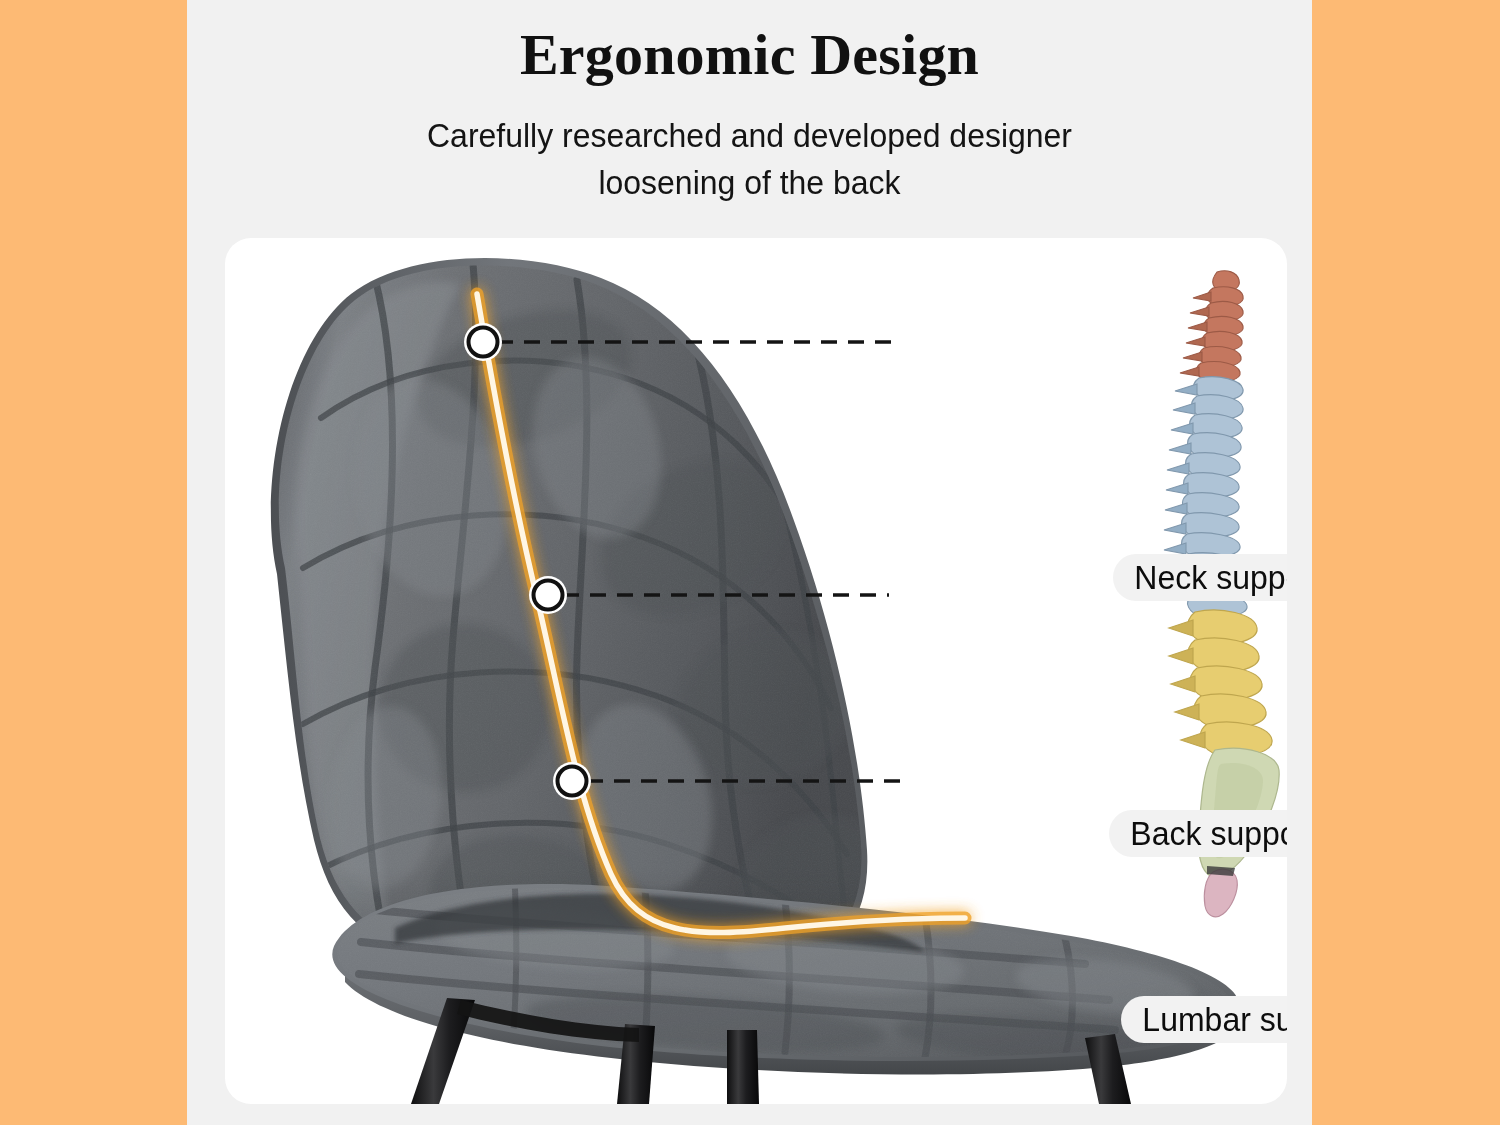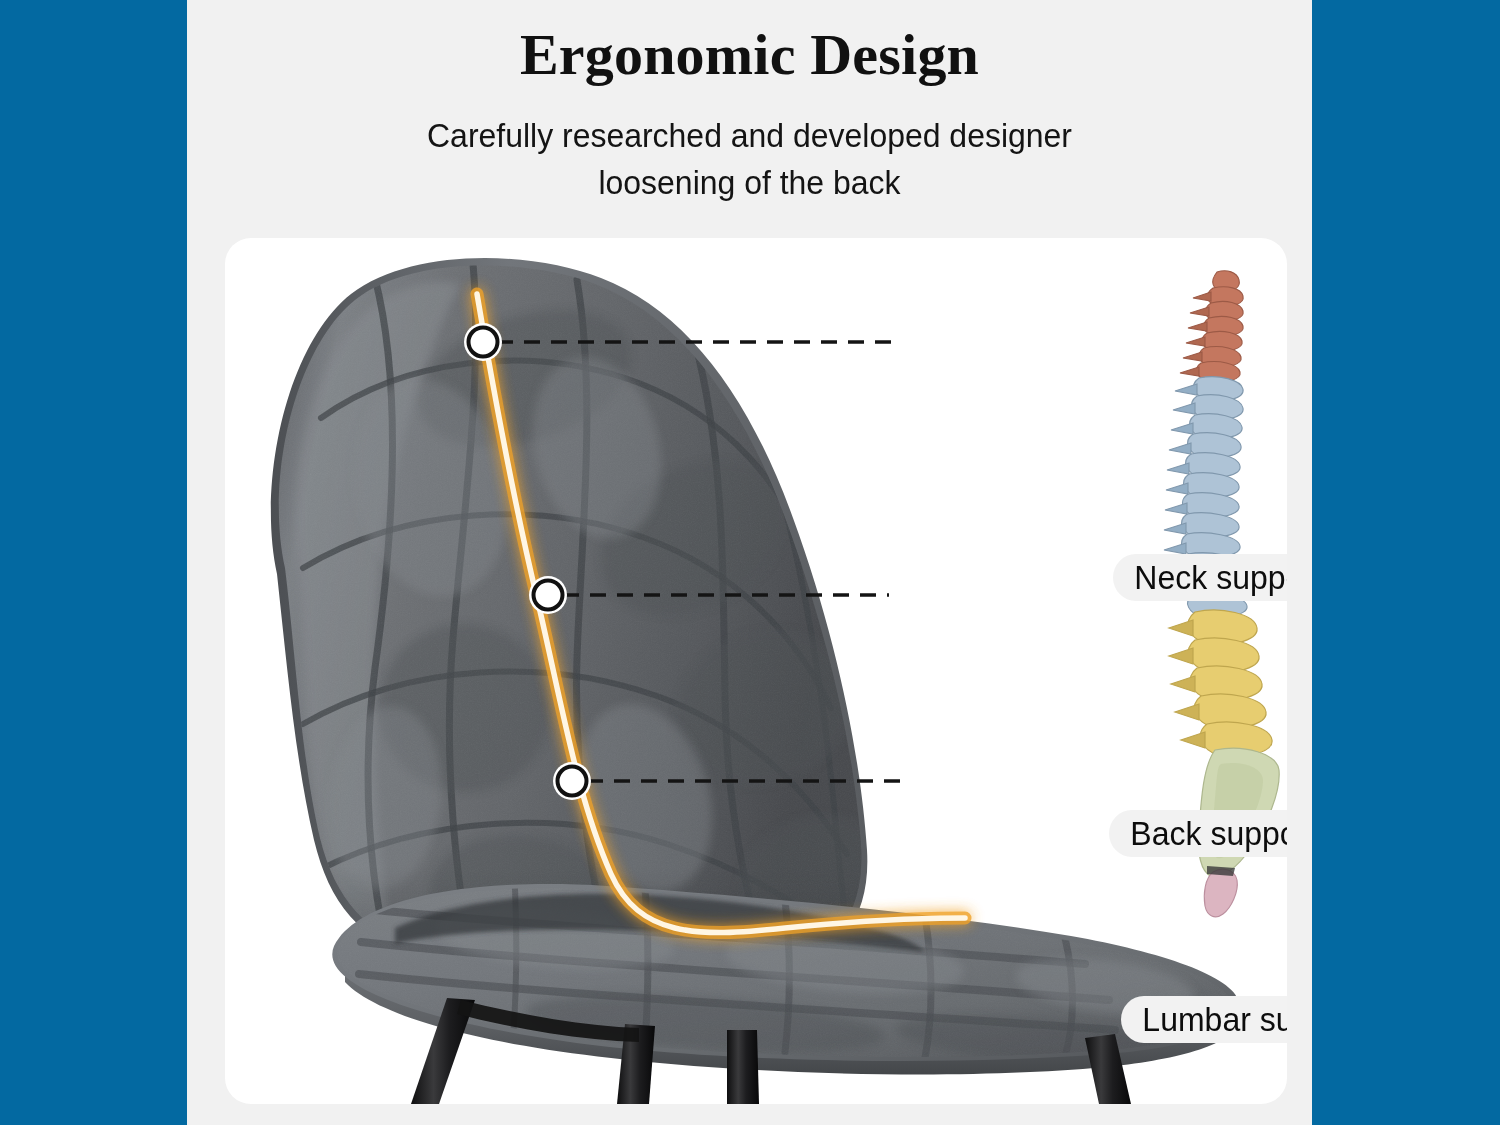--- a/index.html
+++ b/index.html
@@ -4,21 +4,21 @@
 <style>
   html, body {
     margin: 0;
     padding: 0;
     background: #ffffff;
   }
   .stage {
     position: relative;
     width: 1500px;
     height: 1125px;
-    background: #0369a1;
+    background: #fdba74;
     overflow: hidden;
     font-family: "Liberation Sans", sans-serif;
   }
   
   .gray-band {
     position: absolute;
     left: 187px;
     top: 0;
     width: 1125px;
     height: 1125px;

